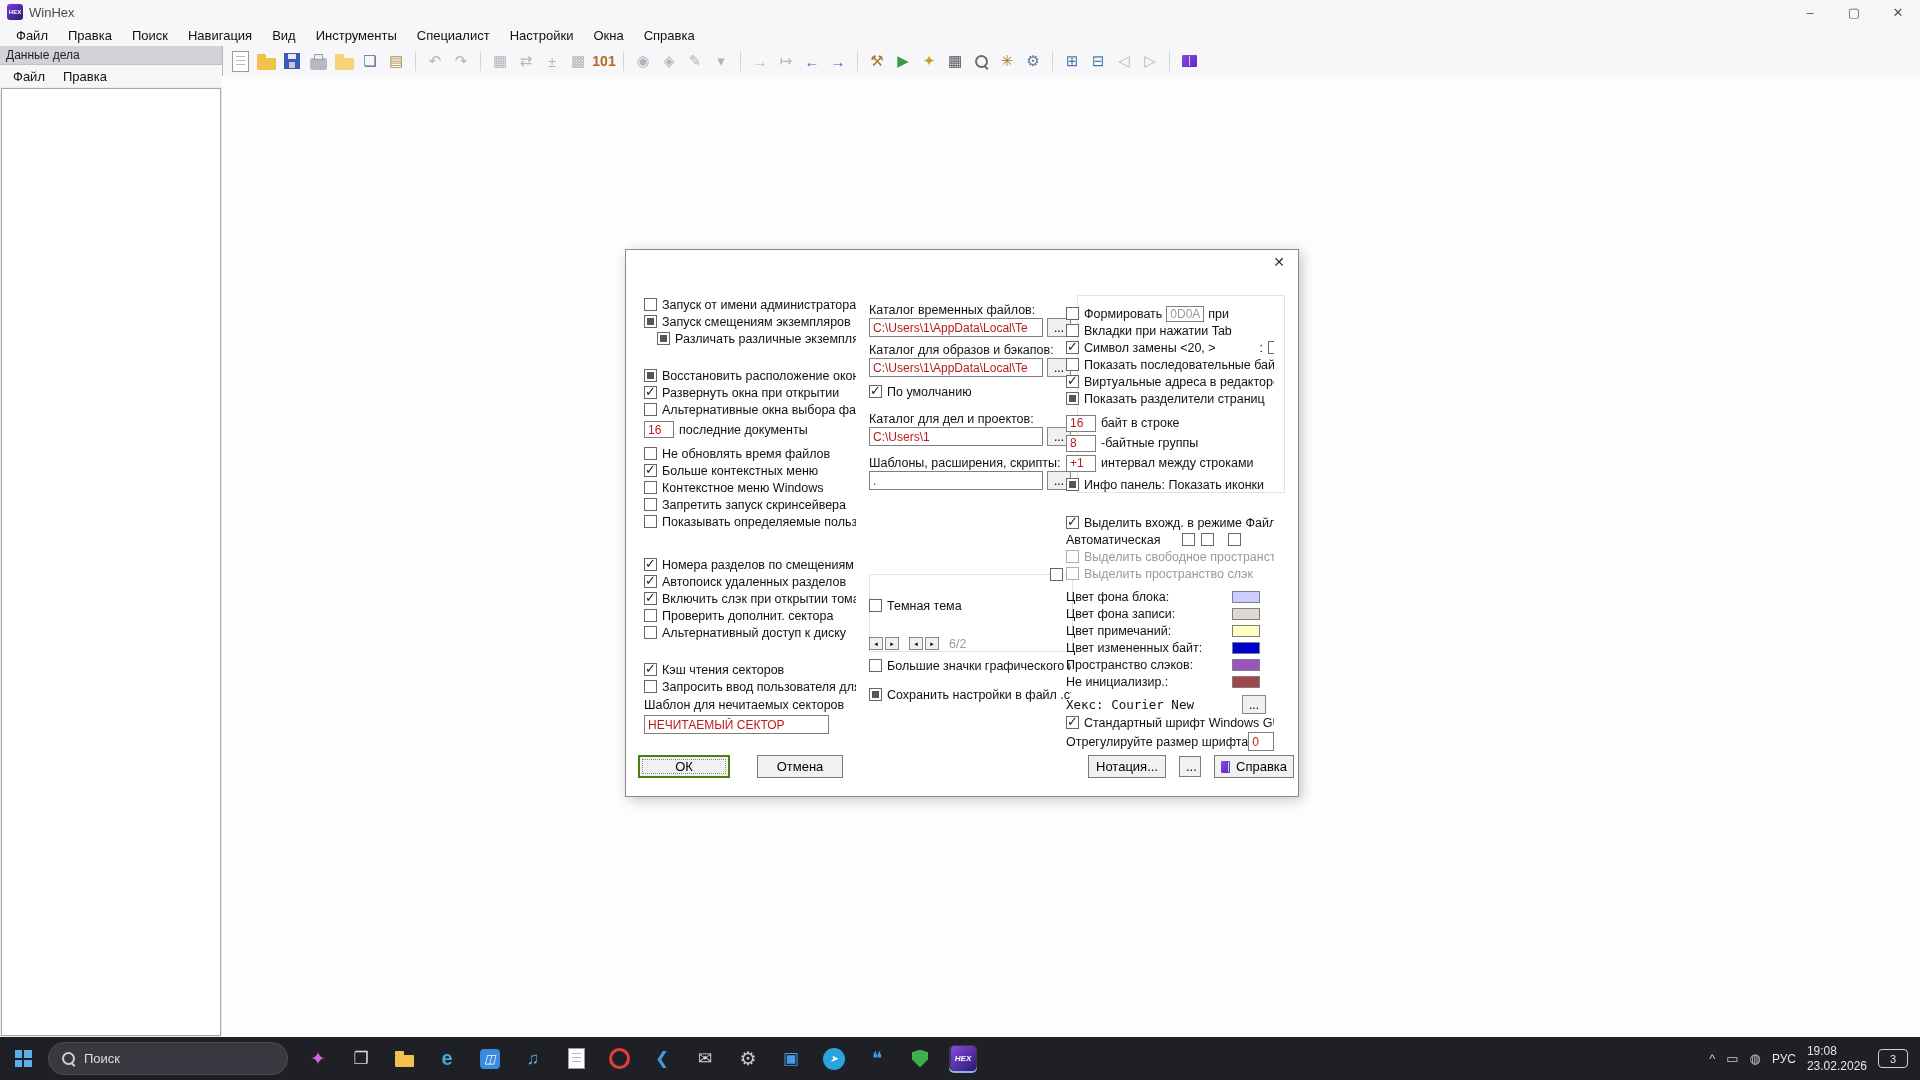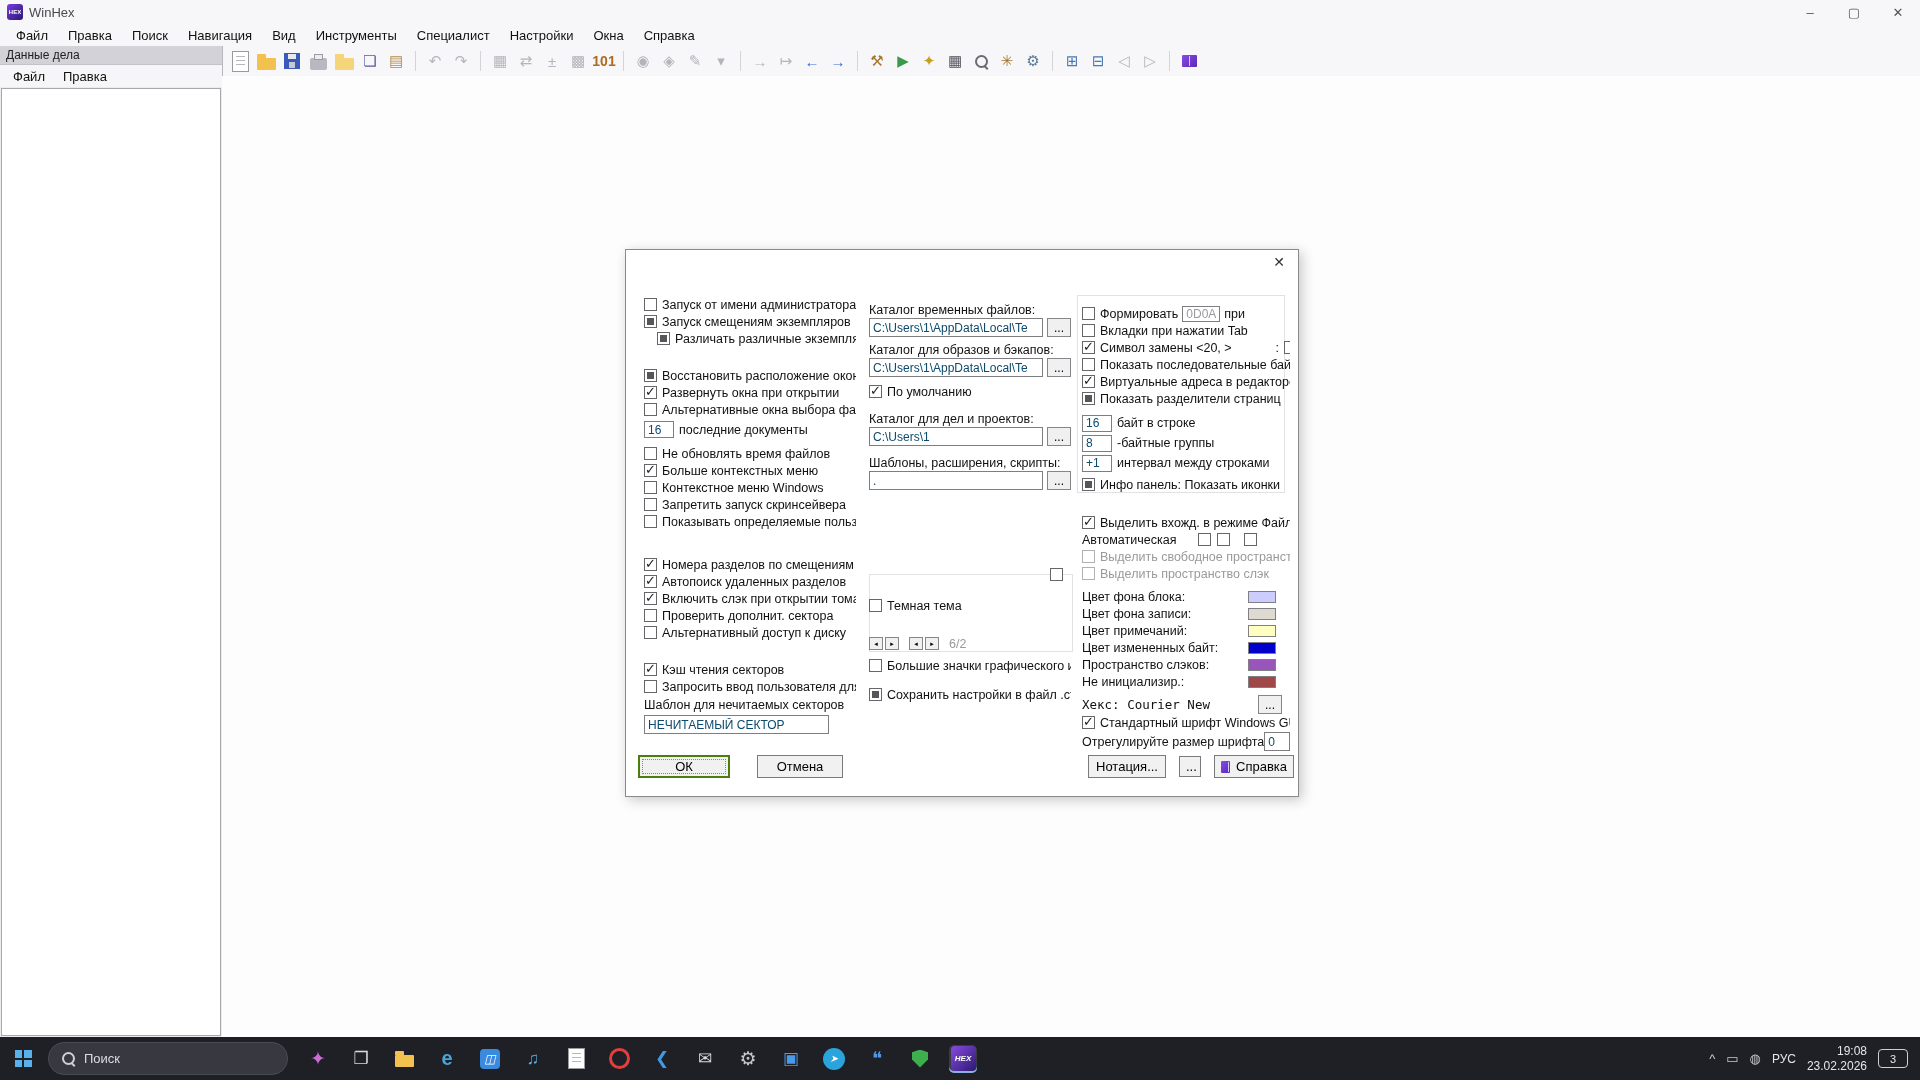--- a/index.html
+++ b/index.html
@@ -47,30 +47,30 @@
   .case-body{position:absolute;left:1px;right:1px;top:42px;bottom:1px;background:#fff;border:1px solid #a8a8ac;}
   .main{position:absolute;left:222px;top:76px;right:0;bottom:43px;background:#fdfdfd;}
   
   .dialog{position:absolute;left:625px;top:249px;width:672px;height:546px;background:#fff;
     border:1px solid #8a8a8e;box-shadow:3px 3px 12px rgba(0,0,0,.22);font-size:12.5px;}
   .dlg-title{height:26px;line-height:26px;padding-left:10px;font-size:13px;border-bottom:1px solid #e4e4e6;}
   .dlg-close{position:absolute;top:4px;right:8px;width:22px;height:18px;text-align:center;font-size:14px;color:#333;}
   .col{position:absolute;}
   .col1{left:18px;top:46px;width:212px;}
   .col2{left:243px;top:46px;width:202px;}
-  .col3{left:456px;top:42px;width:208px;}
+  .col3{left:440px;top:42px;width:208px;}
   .row{display:flex;align-items:center;height:17px;white-space:nowrap;overflow:hidden;}
   .lbl{height:15px;line-height:15px;white-space:nowrap;overflow:hidden;}
   .cb{box-sizing:border-box;width:13px;height:13px;border:1px solid #66666a;background:#fff;margin-right:5px;flex:0 0 13px;position:relative;display:inline-block;}
   .cb.checked::after{content:"✓";position:absolute;left:0;top:-3px;font-size:13px;color:#1a1a1a;}
   .cb.filled::after{content:"";position:absolute;left:2px;top:2px;right:2px;bottom:2px;background:#55555a;}
   .row.gray{color:#9a9a9e;}
   .row.gray .cb{border-color:#b0b0b4;}
   .indent{padding-left:13px;}
-  .tin{box-sizing:border-box;height:19px;border:1px solid #7d7d82;background:#fff;font:12px "Liberation Sans",sans-serif;padding:0 3px;color:#0c4a6e;}
+  .tin{box-sizing:border-box;height:19px;border:1px solid #7d7d82;background:#fff;font:12px "Liberation Sans",sans-serif;padding:0 3px;color:#b91c1c;}
   .num{width:30px;height:17px;margin-right:5px;flex:0 0 30px;}
   .num3{width:38px;height:16px;margin:0 4px;flex:0 0 38px;}
   .brw{box-sizing:border-box;width:24px;height:19px;margin-left:4px;background:#f0f0f0;border:1px solid #85858a;font:12px "Liberation Sans",sans-serif;padding:0;}
   .pathrow{display:flex;margin-bottom:6px;}
   .pathrow .tin{flex:1;min-width:0;}
   .btn{box-sizing:border-box;height:23px;background:#f1f1f1;border:1px solid #7a7a7e;font:13px "Liberation Sans",sans-serif;}
   .btn.primary{border:2px solid #4d7c0f;outline:1px dotted #888;outline-offset:-5px;}
   .dlg-buttons{position:absolute;left:12px;top:505px;display:flex;gap:27px;}
   .dlg-buttons3{position:absolute;left:462px;top:505px;display:flex;align-items:center;gap:13px;}
   .sw{box-sizing:border-box;width:28px;height:12px;border:1px solid #808084;margin-left:auto;margin-right:14px;flex:0 0 28px;}
@@ -98,21 +98,21 @@
   .a-settings{color:#c8c8cc;font-size:19px;}
   .a-photos{color:#4a9ae8;}
   .a-msg{color:#4a9ae8;font-size:19px;}
   .ic-ring{width:15px;height:15px;border:3px solid #e33e3e;border-radius:50%;}
   .ic-shield{width:16px;height:18px;background:#3fae4d;clip-path:polygon(50% 0,100% 15%,100% 55%,50% 100%,0 55%,0 15%);}
   .ic-tg{width:22px;height:22px;background:#2aa4dd;border-radius:50%;display:flex;align-items:center;justify-content:center;color:#fff;font-size:10px;}
   .ic-store{width:20px;height:20px;background:#3a8ae0;border-radius:4px;display:flex;align-items:center;justify-content:center;color:#fff;font-size:12px;}
   .ic-hex{width:25px;height:25px;border-radius:4px;background:linear-gradient(135deg,#8a4ae0,#2a1a70);color:#fff;font-size:8px;font-weight:bold;display:flex;align-items:center;justify-content:center;}
   .tray{margin-left:auto;display:flex;align-items:center;gap:11px;padding-right:12px;font-size:12px;}
   .tray .sm{color:#c8c8ce;font-size:13px;}
-  .clock{text-align:right;line-height:15px;}
+  .clock{text-align:left;line-height:15px;}
   .notif{min-width:20px;height:17px;border:1px solid #cfcfd4;border-radius:4px;display:flex;align-items:center;justify-content:center;font-size:11px;padding:0 4px;}
 </style>
 </head>
 <body>
 
 <div class="titlebar">
   <span class="appicon">HEX</span>
   <span class="wtitle">WinHex</span>
   <div class="wbtns">
     <span class="wbtn">–</span>

